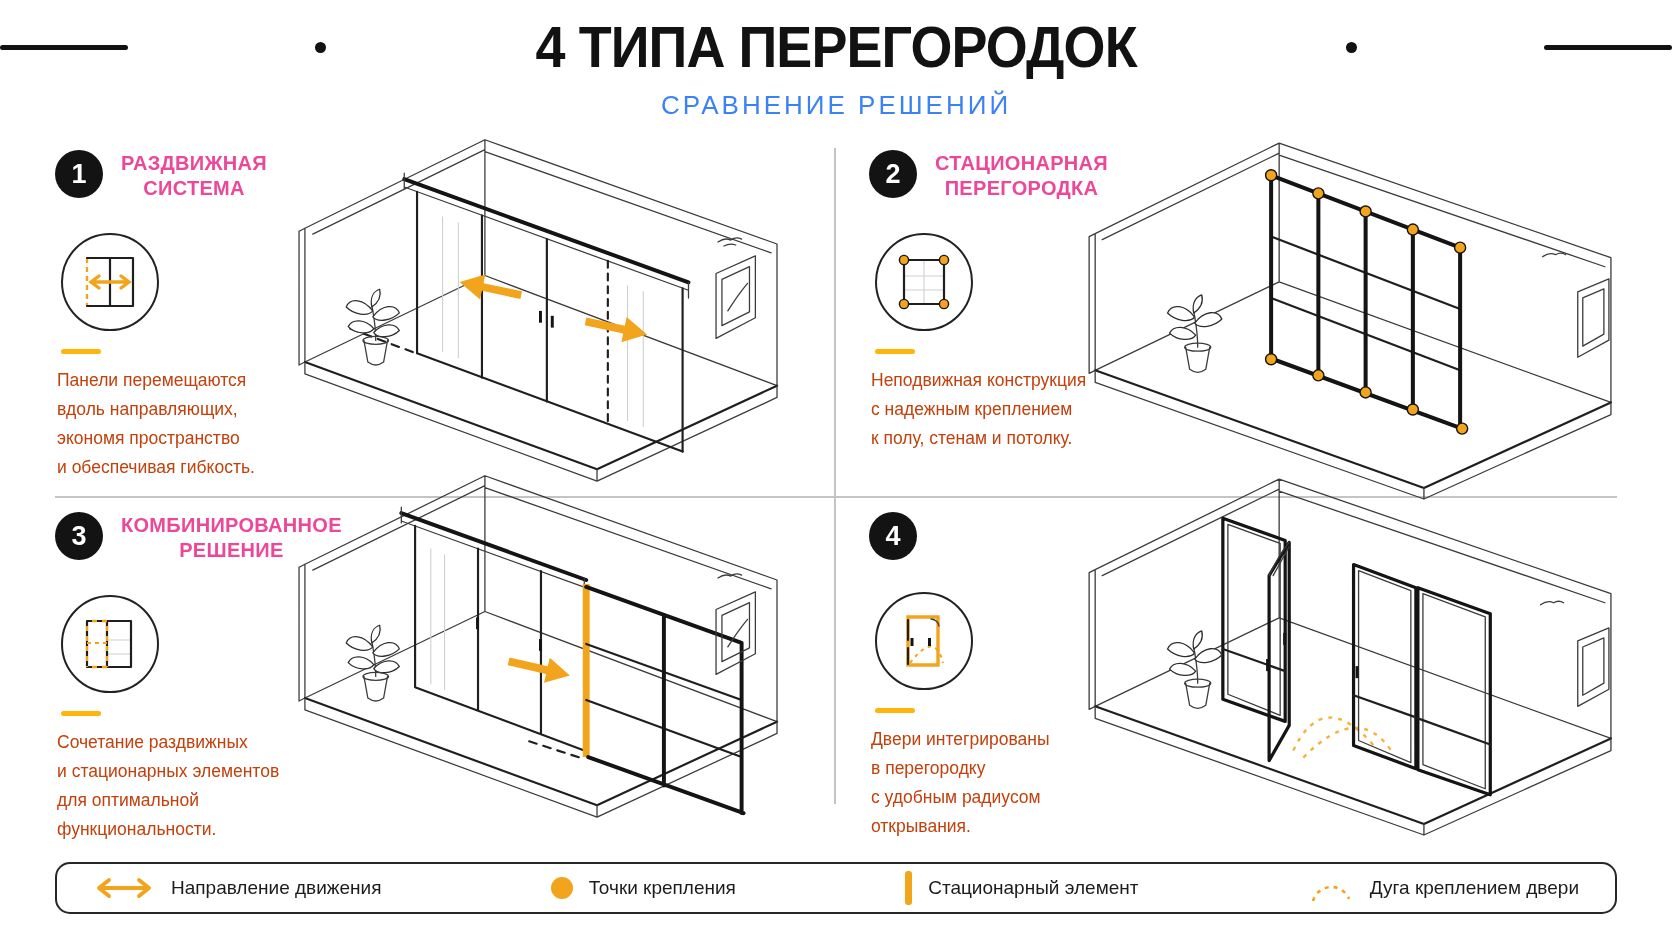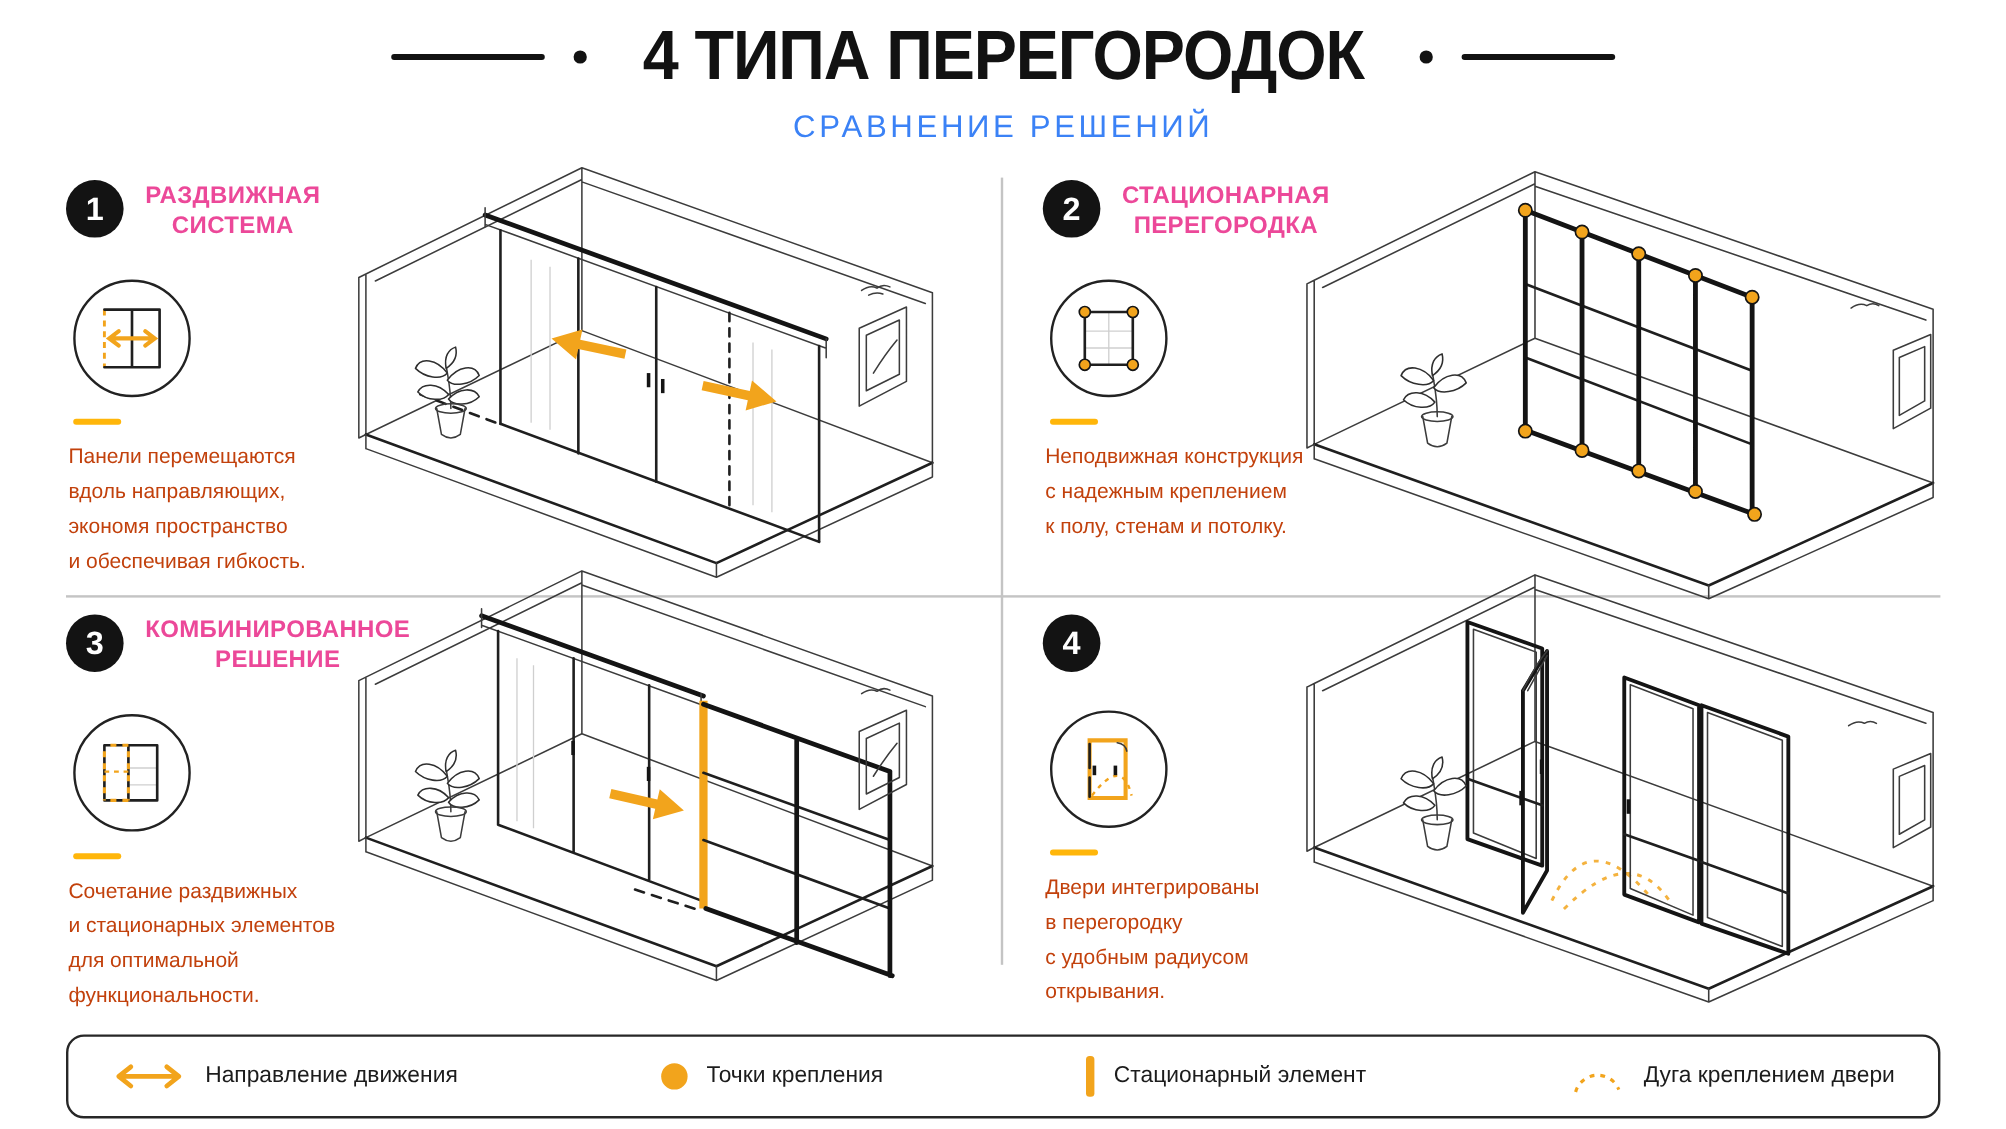--- a/index.html
+++ b/index.html
@@ -1,21 +1,21 @@
 <!DOCTYPE html>
 <html lang="ru"><head>
 <meta charset="utf-8">
 <style>
   html,body{margin:0;padding:0;background:#ffffff;}
   .canvas{
     position:relative;width:1672px;height:941px;background:#ffffff;overflow:hidden;
     font-family:"Liberation Sans","DejaVu Sans",sans-serif;color:#1d1d1d;
   }
   
-  .header-row{position:absolute;top:18px;left:0;right:0;display:flex;justify-content:center;align-items:center;gap:24px;}
+  .header-row{position:absolute;top:18px;left:0;right:0;display:flex;justify-content:space-between;align-items:center;gap:24px;}
   .decor-line{width:128px;height:5px;background:#121212;border-radius:3px;}
   .decor-dot{width:11px;height:11px;background:#121212;border-radius:50%;}
   .main-title{font-size:58px;font-weight:800;letter-spacing:-1px;color:#121212;line-height:1;transform:scaleX(.93);margin:0;white-space:nowrap;}
   .subtitle{position:absolute;top:90px;left:0;right:0;text-align:center;font-size:26px;letter-spacing:3px;color:#3b82f6;font-weight:400;}
   
   .div-h{position:absolute;left:55px;top:496px;width:1562px;height:1.5px;background:#c4c4c4;}
   .div-v{position:absolute;left:834px;top:148px;width:1.5px;height:656px;background:#c4c4c4;}
   
   .info{position:absolute;width:280px;}
   .info-1{left:55px;top:150px;} .info-2{left:869px;top:150px;}
@@ -33,21 +33,21 @@
   .s-thin{stroke:#3c3c3c;stroke-width:1.3;fill:none;stroke-linecap:round;stroke-linejoin:round;}
   .s-mid{stroke:#1f1f1f;stroke-width:2.2;fill:none;stroke-linecap:round;stroke-linejoin:round;}
   .s-thick{stroke:#141414;stroke-width:4;fill:none;stroke-linecap:round;stroke-linejoin:round;}
   .s-frame{stroke:#141414;stroke-width:3.2;fill:none;stroke-linejoin:round;}
   .s-gray{stroke:#cfcfcf;stroke-width:1.1;fill:none;}
   .s-orange{stroke:#F2A41C;fill:none;}
   .f-orange{fill:#F2A41C;stroke:none;}
   .leaf{stroke:#2f2f2f;stroke-width:1.3;fill:#fff;stroke-linejoin:round;}
   .dot{fill:#F2A41C;stroke:#141414;stroke-width:1.4;}
   
-  .legend{position:absolute;left:55px;top:862px;width:1562px;height:70px;border:2px solid #272727;border-radius:15px;box-sizing:border-box;
+  .legend{position:absolute;left:55px;top:862px;width:1562px;height:52px;border:2px solid #272727;border-radius:15px;box-sizing:border-box;
           display:flex;align-items:center;justify-content:space-between;padding:0 36px;}
   .lg-item{display:flex;align-items:center;gap:16px;}
   .lg-label{font-size:19px;color:#1c1c1c;}
   .lg-dot{width:22px;height:22px;border-radius:50%;background:#F2A41C;}
   .lg-bar{width:7px;height:34px;border-radius:3px;background:#F2A41C;}
   .lg-square{width:30px;height:30px;border:2.5px dashed #F0AC2A;border-radius:2px;box-sizing:border-box;}
 </style>
 </head>
 <body>
 

